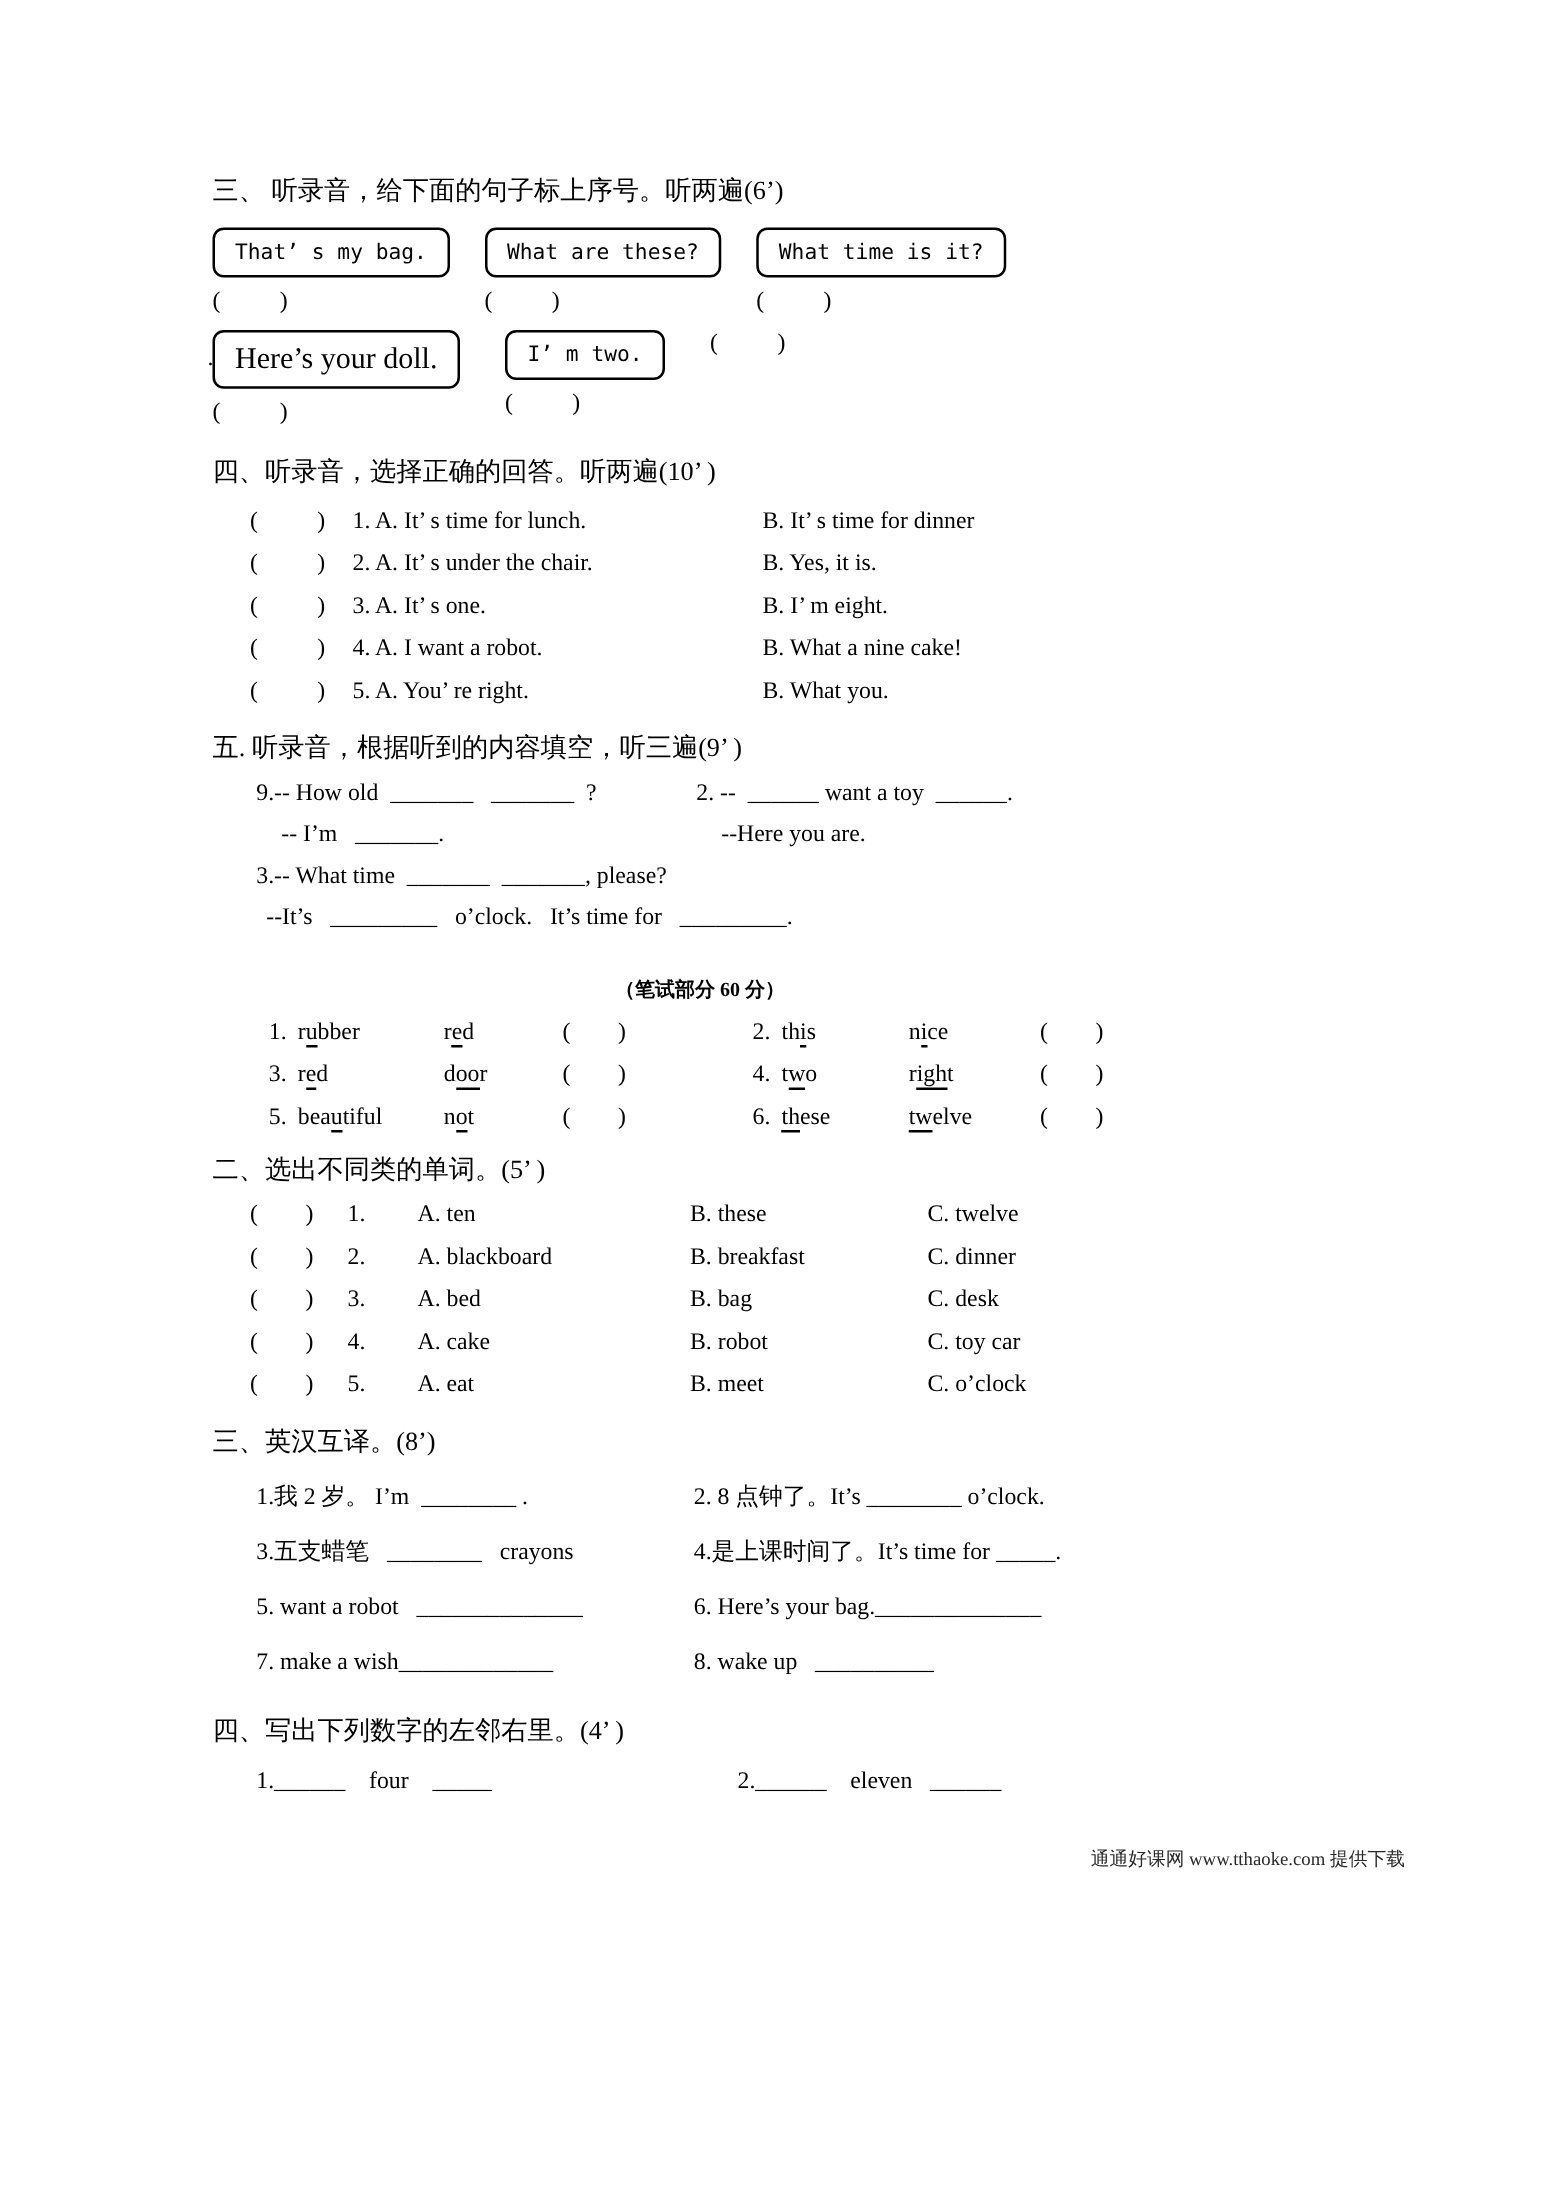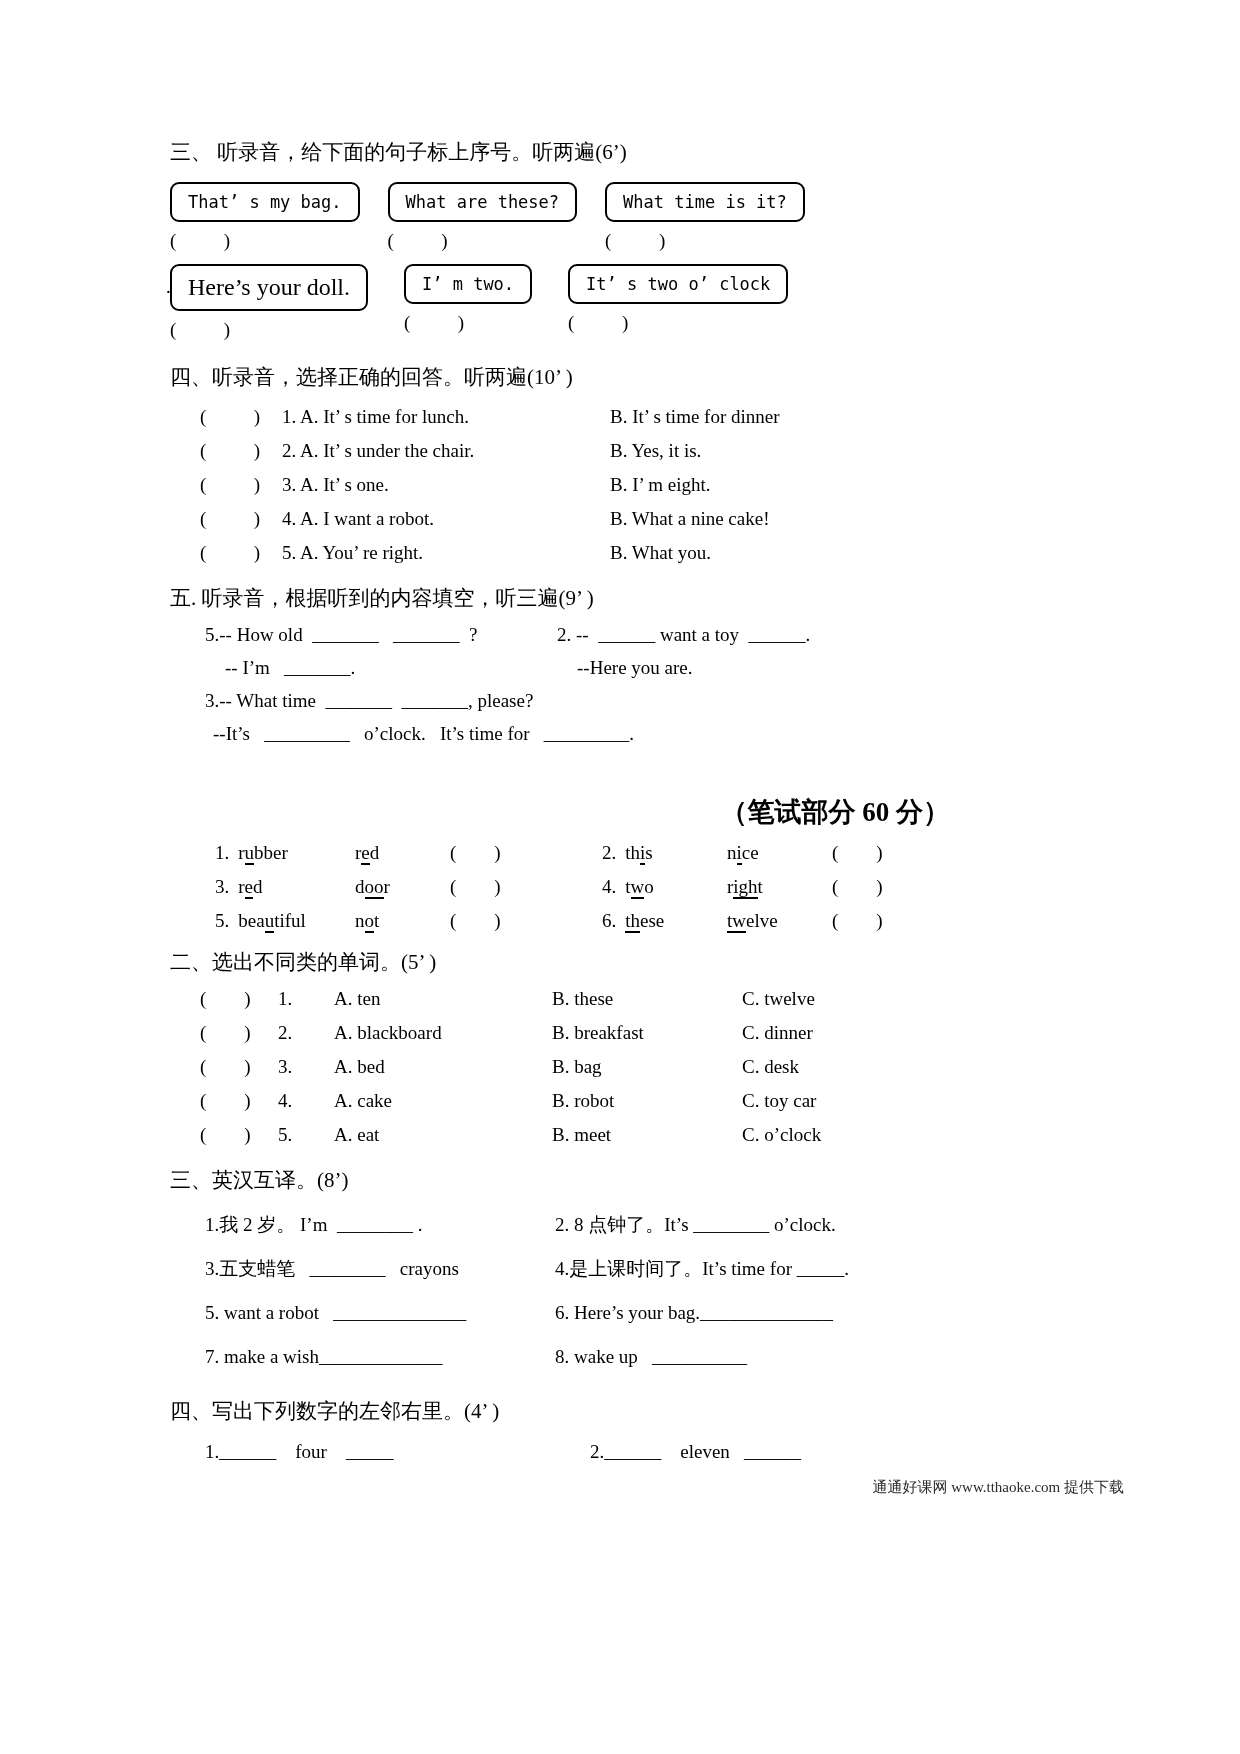--- a/index.html
+++ b/index.html
@@ -18,21 +18,21 @@
   .stray{position:absolute;left:166px;top:276px}
   
   .l4-list{margin-top:8px;padding-left:30px}
   .l4-row{display:grid;grid-template-columns:82px 328px auto;line-height:34px}
   
   .l5{margin-top:6px;padding-left:35px;line-height:33px}
   .l5-line.grid2{display:grid;grid-template-columns:352px auto}
   .indent20{padding-left:20px}
   .indent8{padding-left:8px}
   
-  .wh{text-align:right;font-size:27px;font-weight:700;margin-top:44px;margin-right:150px}
+  .wh{text-align:center;font-size:16px;font-weight:700;margin-top:32px;margin-right:150px}
   
   .p1-rows{margin-top:6px;padding-left:45px}
   .p1-row{display:grid;grid-template-columns:140px 95px 152px 125px 105px auto;line-height:34px}
   .no{margin-right:9px}
   .ul{border-bottom:2px solid #000}
   
   .p2-rows{margin-top:6px;padding-left:30px}
   .p2-row{display:grid;grid-template-columns:78px 56px 218px 190px auto;line-height:34px}
   
   .p3-rows{margin-top:8px;padding-left:35px}
@@ -70,21 +70,20 @@
     <div class="box-row row2">
       <div class="box-unit">
         <div class="sbox"><span>Here’s your doll.</span></div>
         <div class="paren pre-text">(          )</div>
       </div>
       <div class="box-unit">
         <div class="sbox"><span>I’ m two.</span></div>
         <div class="paren pre-text">(          )</div>
       </div>
       <div class="box-unit">
-        <div class="sbox"><span>It’ s two o’ clock</span></div>
         <div class="paren pre-text">(          )</div>
       </div>
     </div>
   </section>
 
   <section>
     <h2 class="title mt22">四、听录音，选择正确的回答。听两遍(10’ )</h2>
     <div class="l4-list">
       <div class="l4-row">
         <span class="pre-text">(          )</span>
@@ -111,21 +110,21 @@
         <span>5. A. You’ re right.</span>
         <span>B. What you.</span>
       </div>
     </div>
   </section>
 
   <section>
     <h2 class="title mt14">五. 听录音，根据听到的内容填空，听三遍(9’ )</h2>
     <div class="l5">
       <div class="l5-line grid2">
-        <span class="pre-text">5.-- How old  _______   _______  ?</span>
+        <span class="pre-text">9.-- How old  _______   _______  ?</span>
         <span class="pre-text">2. --  ______ want a toy  ______.</span>
       </div>
       <div class="l5-line grid2">
         <span class="pre-text indent20">-- I’m   _______.</span>
         <span class="pre-text indent20">--Here you are.</span>
       </div>
       <div class="l5-line">
         <span class="pre-text">3.-- What time  _______  _______, please?</span>
       </div>
       <div class="l5-line">

